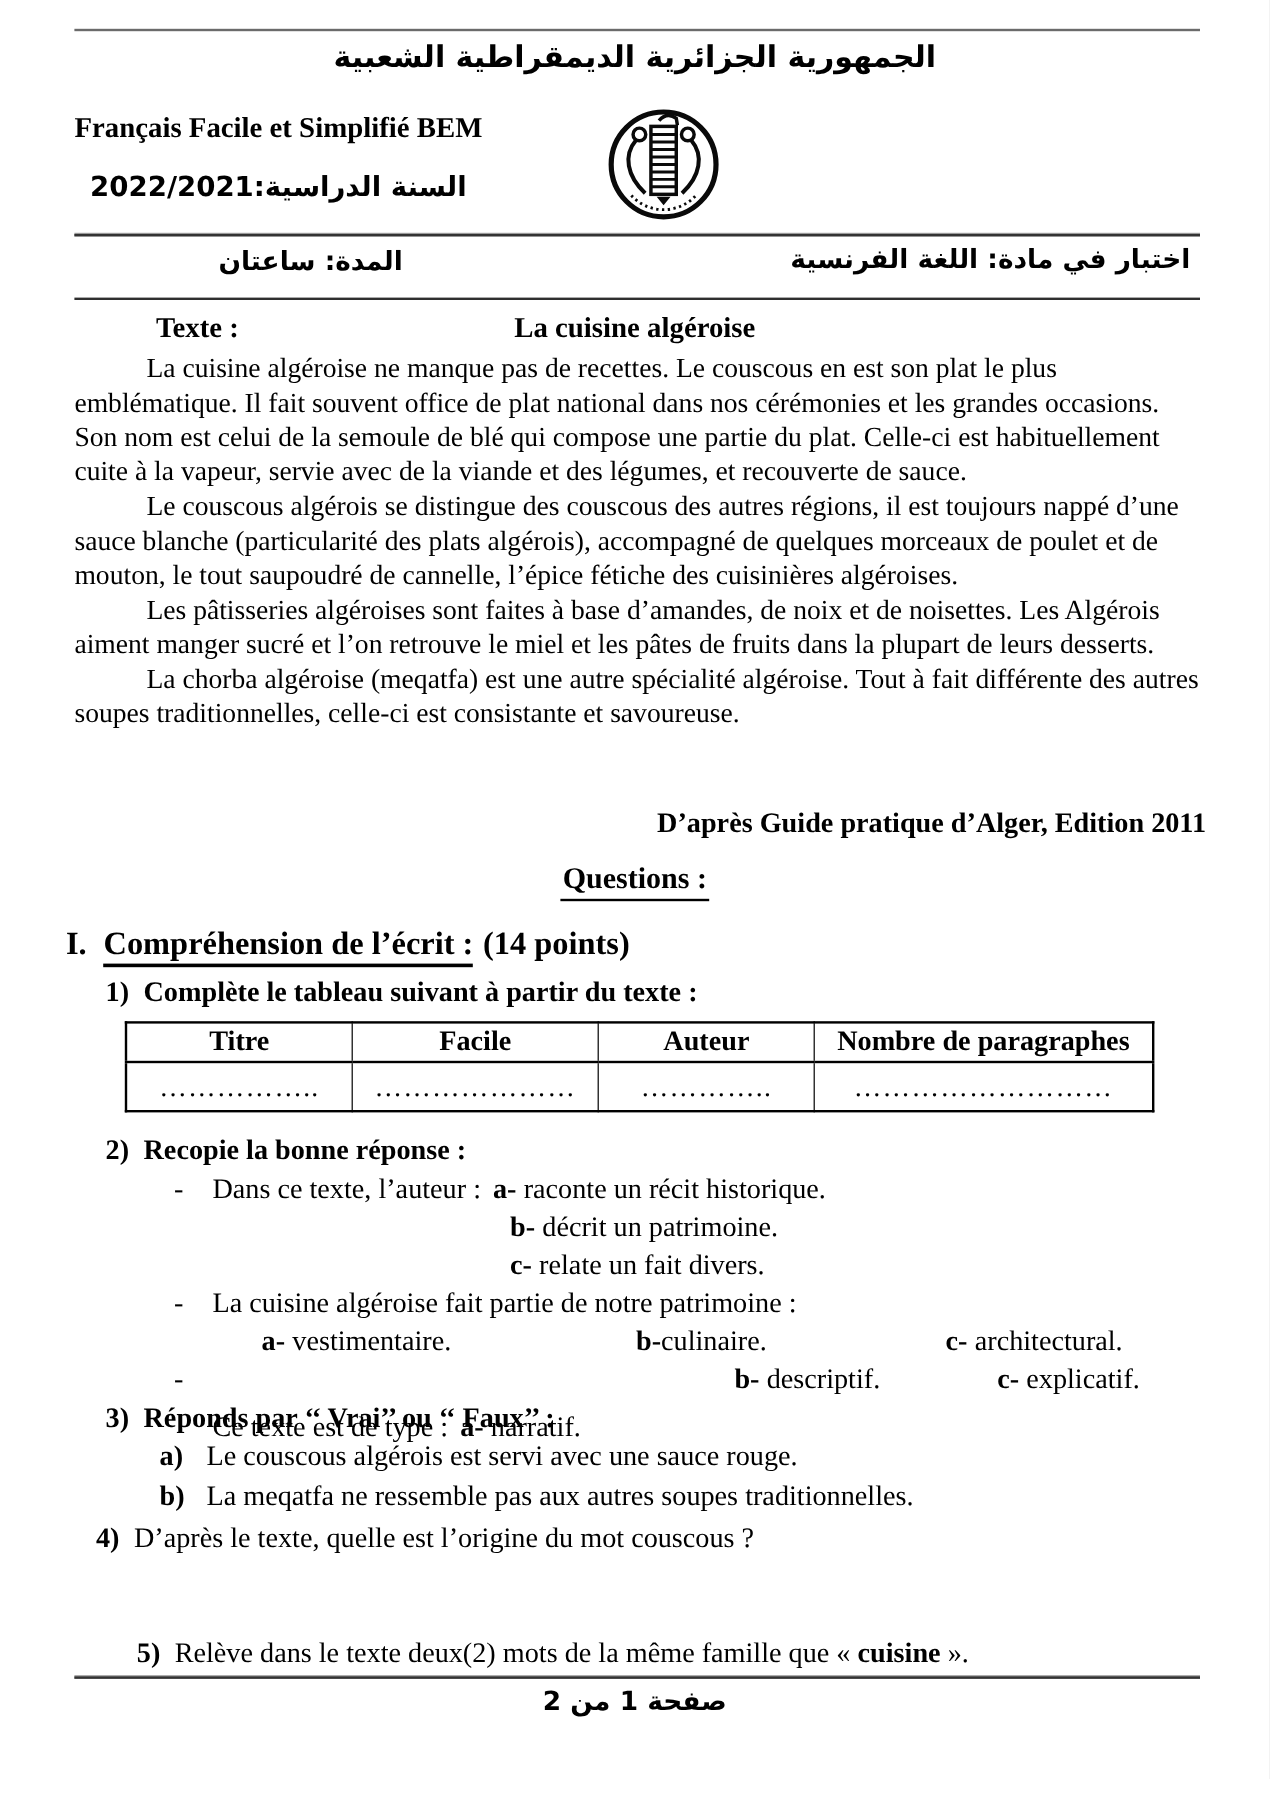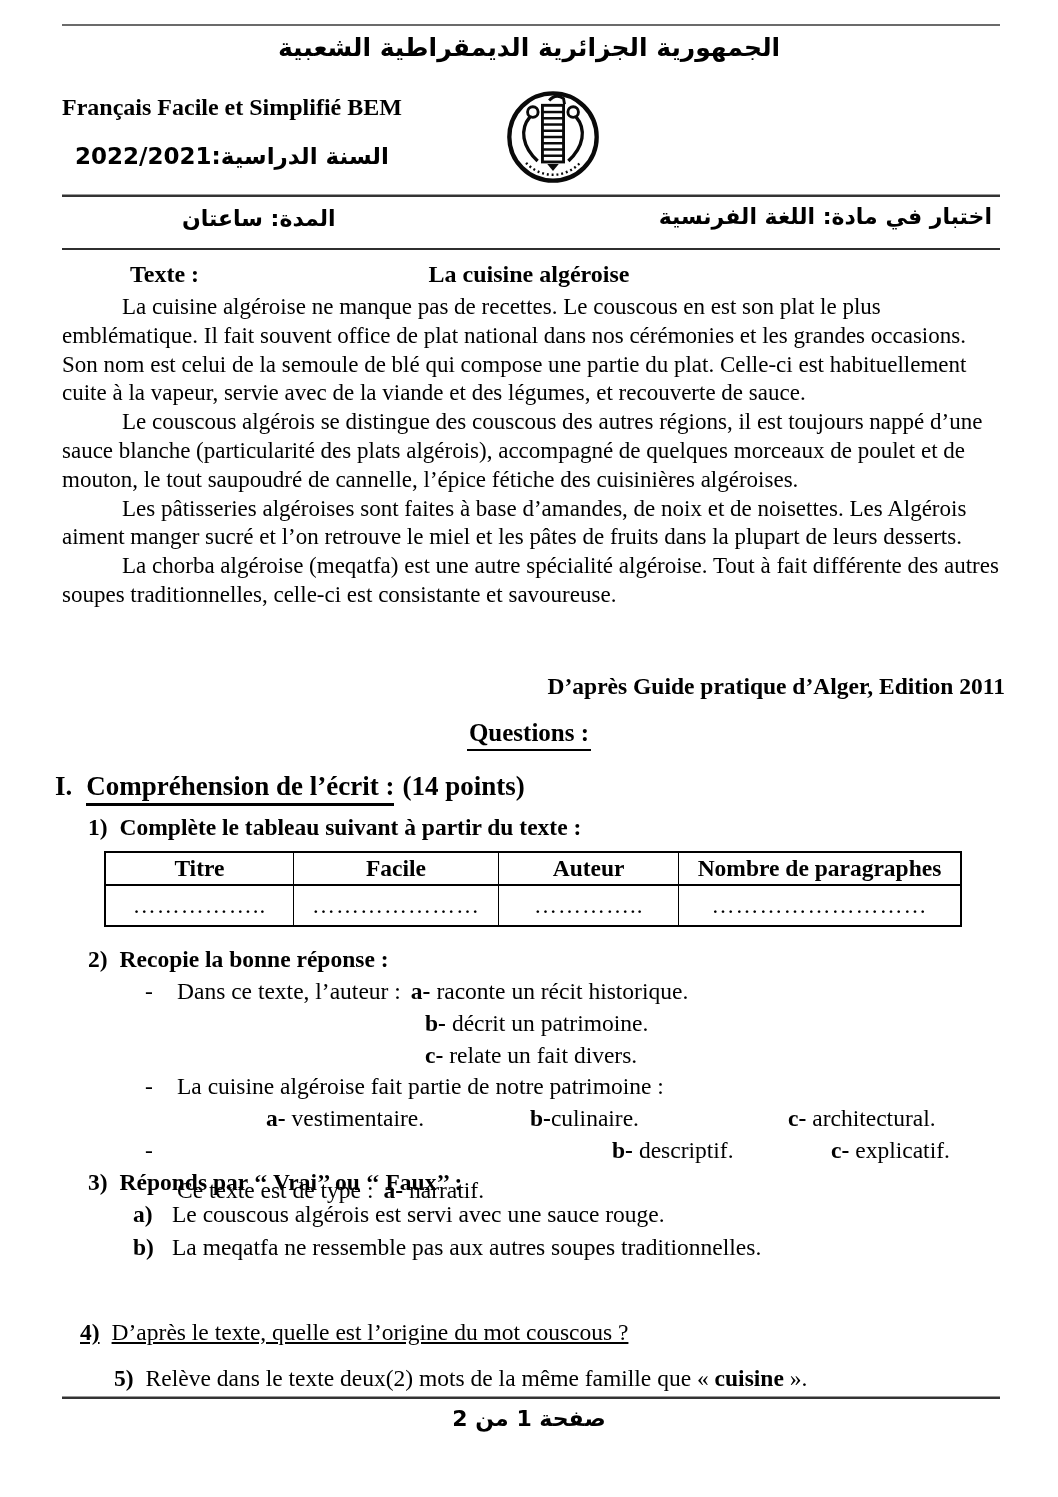--- a/index.html
+++ b/index.html
@@ -45,39 +45,39 @@
   #section1{left:55px;top:771px;font-size:27px;white-space:nowrap;}
   #section1 .numeral{margin-right:14px;}
   #section1 .sec-title{display:inline-block;border-bottom:3px solid #000;padding-bottom:1px;}
   #section1 .points{margin-left:8px;text-align:right;}
 
   .qline{font-size:23.5px;white-space:nowrap;}
   .qnum{font-weight:bold;margin-right:12px;}
   #q1-line{left:88px;top:814px;}
   #q2-line{left:88px;top:946px;}
   #q3-line{left:88px;top:1169px;}
-  #q4-line{left:80px;top:1319px;text-decoration:underline;}
+  #q4-line{left:80px;top:1269px;}
   #q5-line{left:80px;top:1365px;margin-left:34px;}
   #q4-line .qtext,#q5-line .qtext{font-weight:normal;}
 
   
   #q1-table{left:104px;top:851px;width:858px;border-collapse:collapse;table-layout:fixed;border:2px solid #000;}
   #q1-table th{border:1px solid #000;border-bottom:2px solid #000;height:31px;font-size:23.5px;text-align:center;padding:0 4px;}
   #q1-table td{border:1px solid #000;height:37px;font-size:23px;text-align:center;letter-spacing:1px;}
 
   
   .dash{position:absolute;left:145px;font-size:23.5px;}
   .itext{position:absolute;left:177px;font-size:23.5px;white-space:nowrap;}
   .opt-label{font-weight:bold;}
   .intro + .opt-label{margin-left:10px;}
   .opt-label{margin-right:6px;}
   #q2-i1{top:978px;}  #q2-i1b{left:425px;top:1010px;font-size:23.5px;white-space:nowrap;}
   #q2-i1c{left:425px;top:1042px;font-size:23.5px;white-space:nowrap;}
   #q2-i2{top:1073px;}
-  #q2-i2a{left:218px;top:1105px;font-size:23.5px;margin-left:48px;}
+  #q2-i2a{left:218px;top:1105px;font-size:23.5px;}
   #q2-i2b{left:530px;top:1105px;font-size:23.5px;}
   #q2-i2c{left:788px;top:1105px;font-size:23.5px;}
   #q2-i3{top:1137px;margin-top:40px;}
   #q2-i3b{left:612px;top:1137px;font-size:23.5px;}
   #q2-i3c{left:831px;top:1137px;font-size:23.5px;}
 
   
   .sub-label{position:absolute;left:133px;font-size:23.5px;font-weight:bold;}
   .sub-text{position:absolute;left:172px;font-size:23.5px;white-space:nowrap;}
   #q3-a-label,#q3-a-text{top:1201px;}

